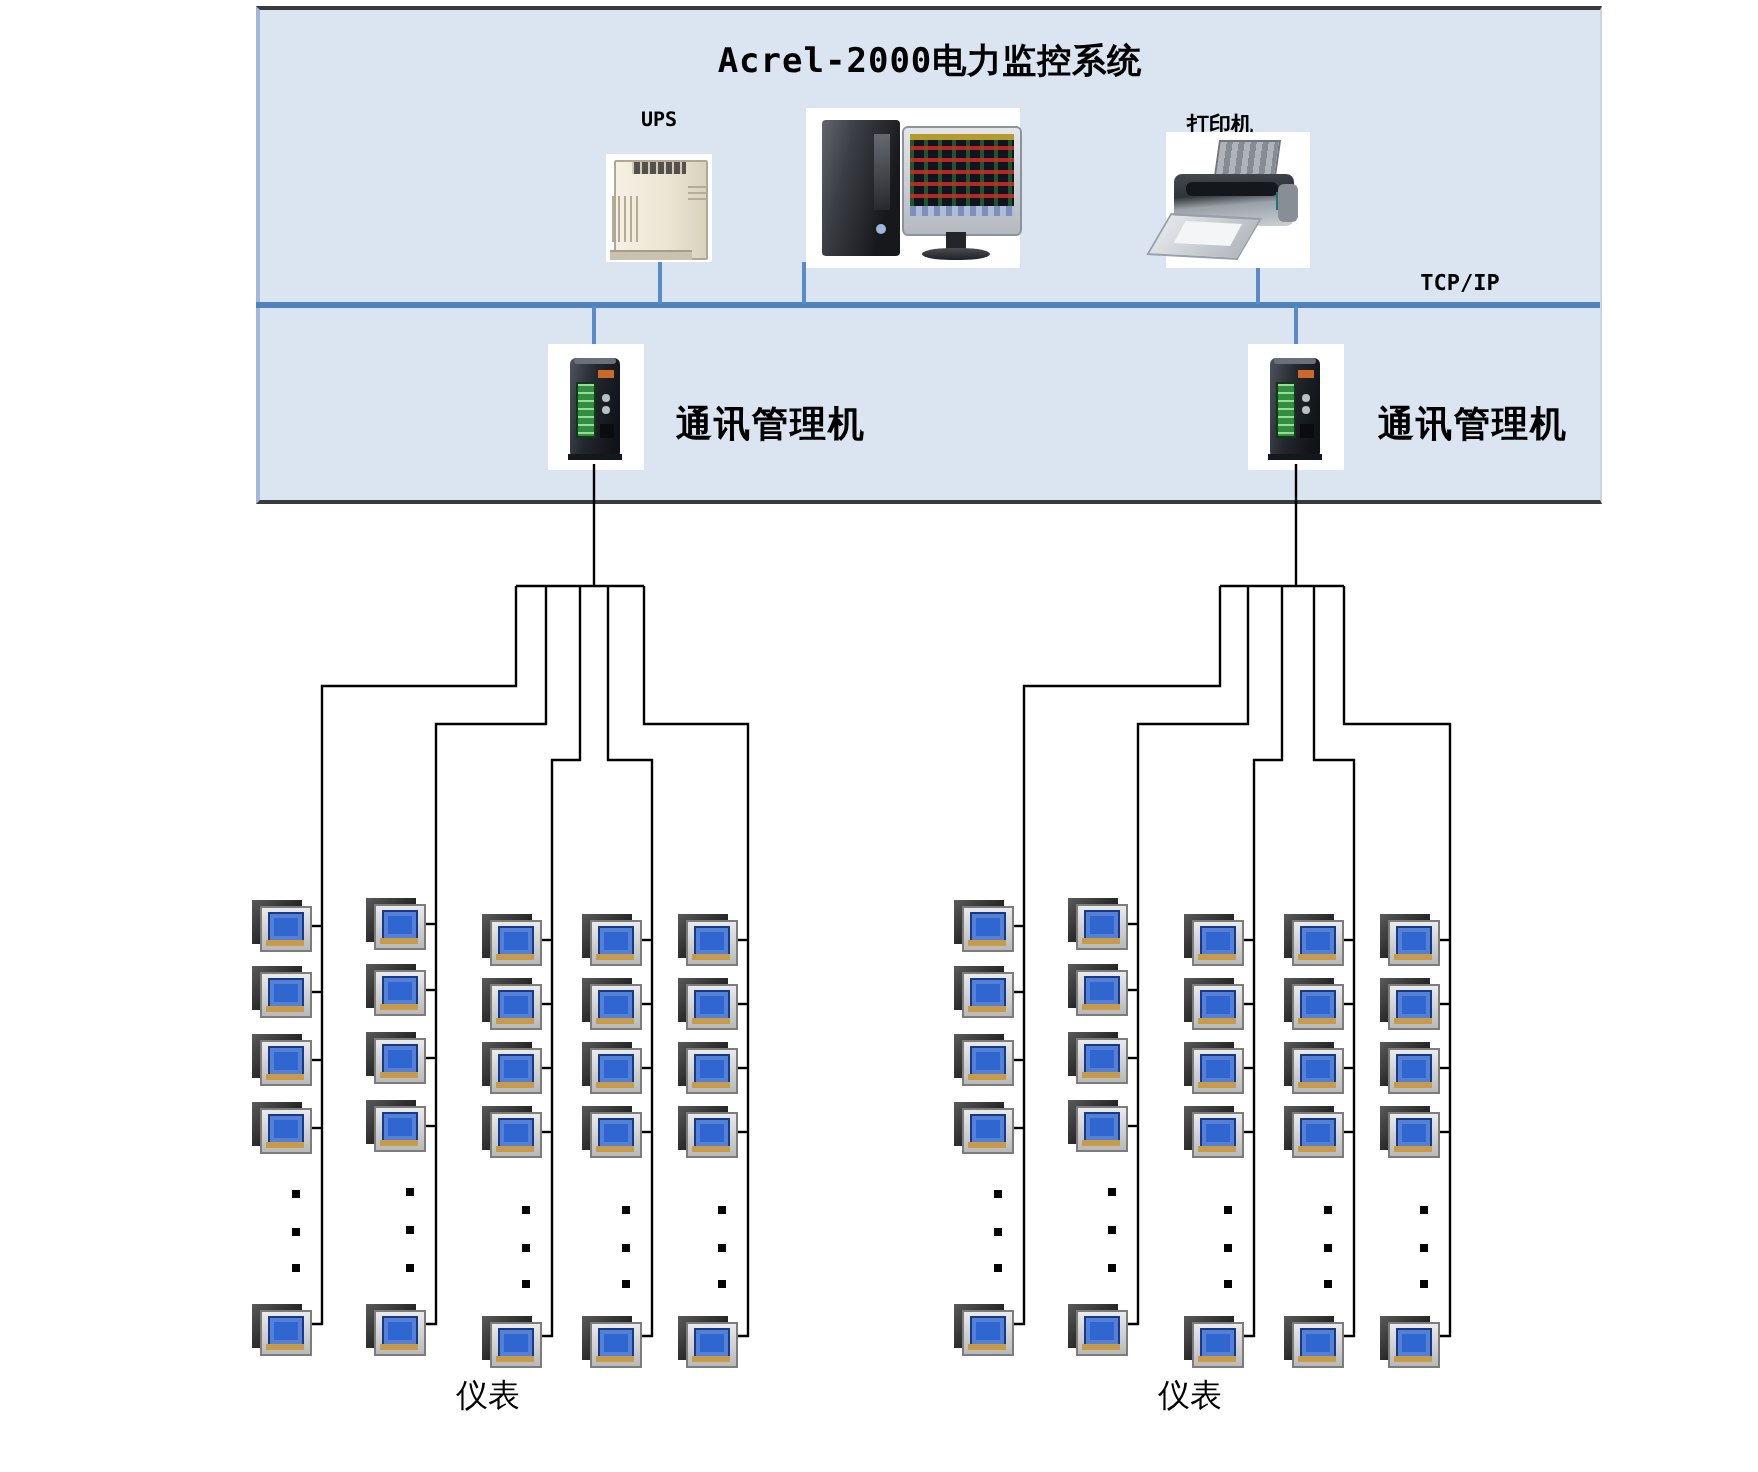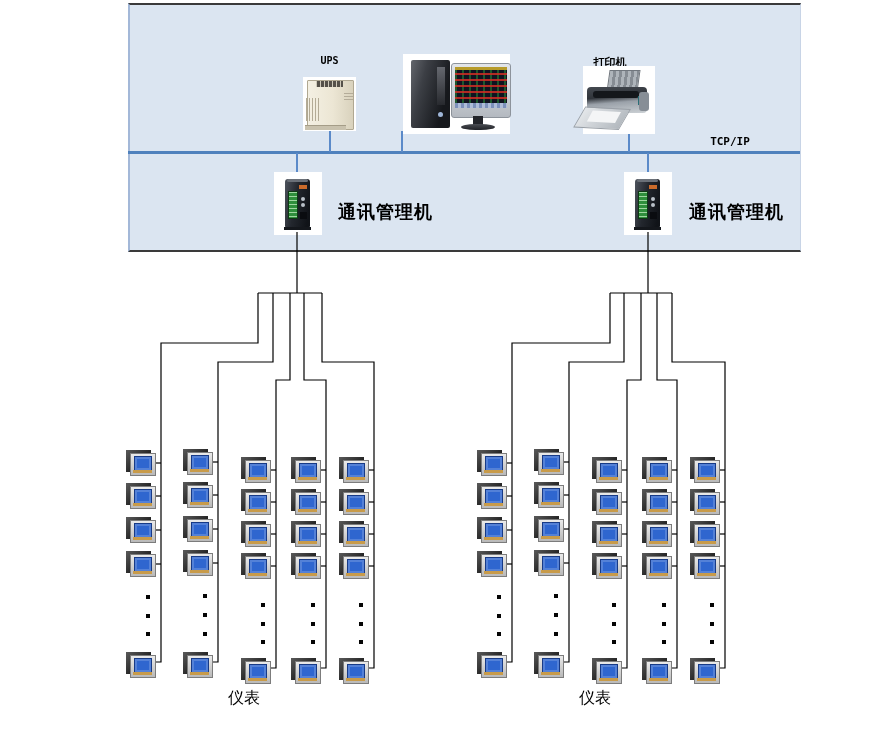--- a/index.html
+++ b/index.html
@@ -119,20 +119,21 @@
   .dot{position:absolute;width:4px;height:4px;background:#050505;}
   .meters-label{position:absolute;width:70px;text-align:center;font-size:16px;
                 font-family:"DejaVu Sans","Liberation Sans",sans-serif;}
 </style>
 </head>
 <body>
 
 <div class="canvas">
 
   <div class="panel"></div>
+  <div class="title">Acrel-2000电力监控系统</div>
 
   <div class="bus"></div>
   <div class="lbl tcp-lbl">TCP/IP</div>
 
   <div class="conn ups"></div>
   <div class="conn pc"></div>
   <div class="conn prn"></div>
   <div class="conn comm-l"></div>
   <div class="conn comm-r"></div>
 

